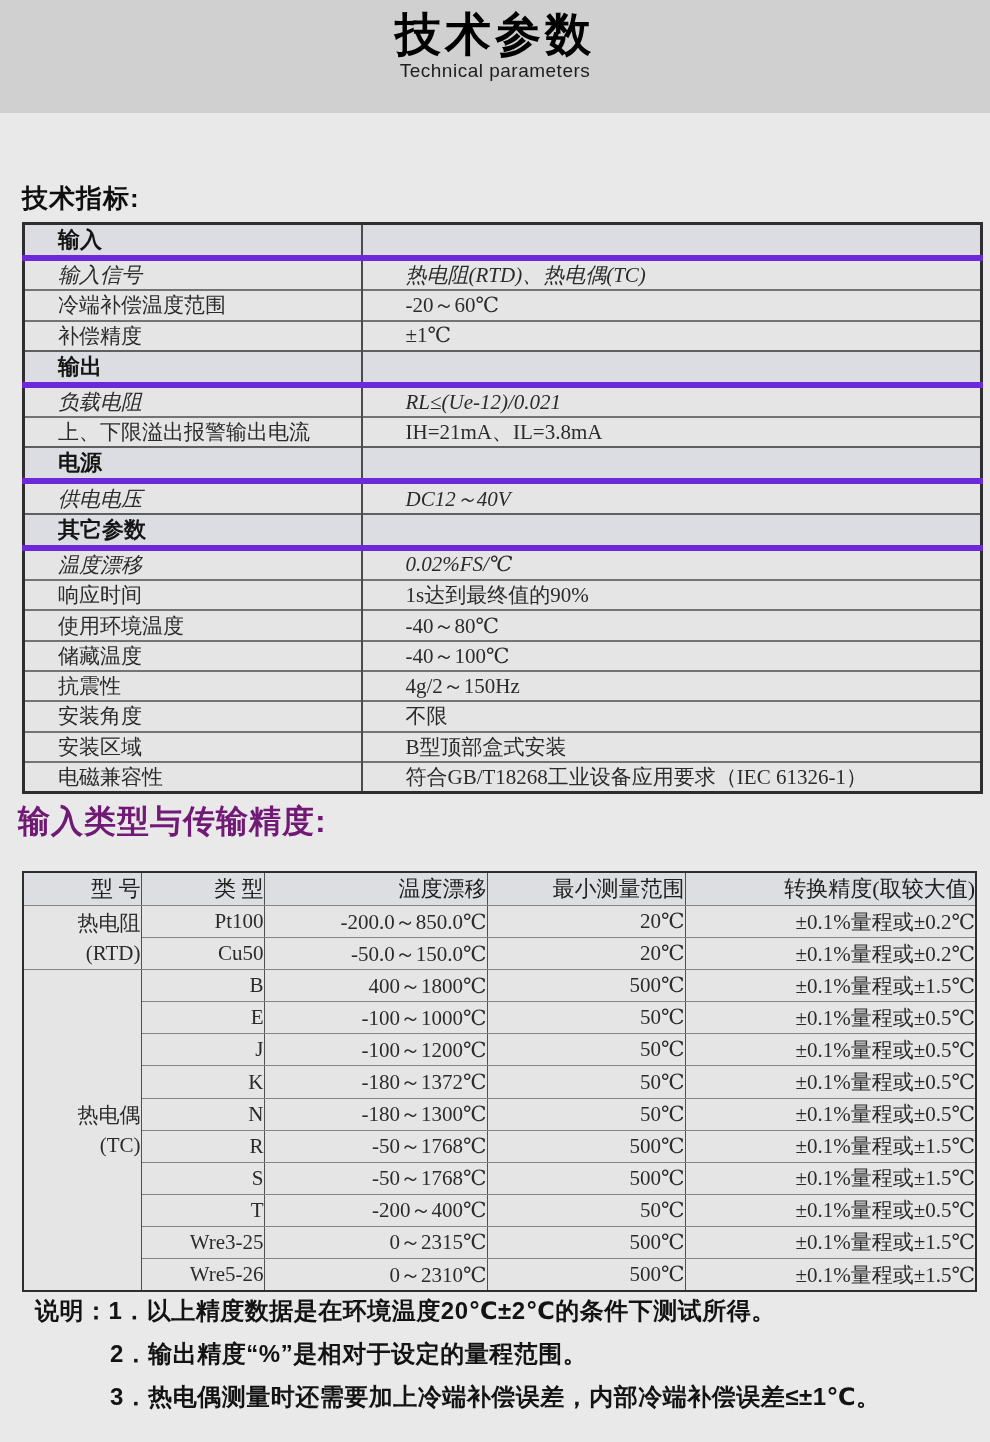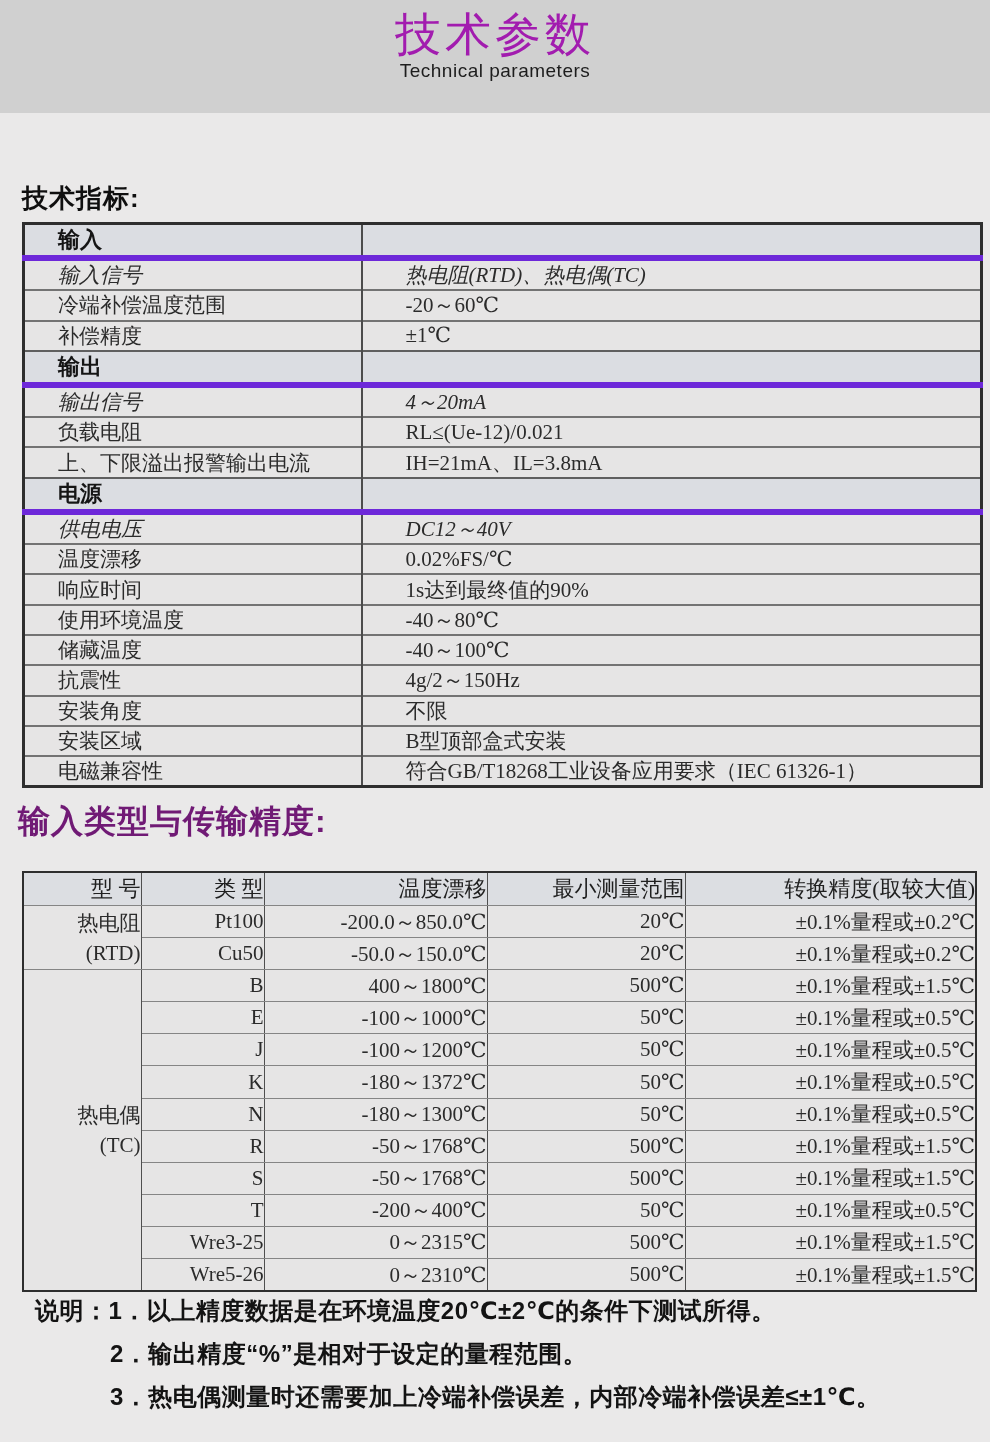--- a/index.html
+++ b/index.html
@@ -1,21 +1,21 @@
 <!DOCTYPE html>
 <html><head>
 <meta charset="utf-8">
 <style>
   html,body { margin:0; padding:0; background:#eae9e9; }
   .page { position:relative; width:990px; height:1442px; background:#eae9e9; overflow:hidden;
           font-family:"Liberation Sans","DejaVu Sans",sans-serif; }
 
   
   .banner { position:absolute; left:0; top:0; width:990px; height:113px; background:#d0d0d0; text-align:center; }
-  .banner-title { padding-top:8px; font-size:46px; font-weight:400; letter-spacing:4px; color:#a21caf; line-height:52px; }
+  .banner-title { padding-top:8px; font-size:46px; font-weight:700; letter-spacing:4px; color:#000000; line-height:52px; }
   .banner-sub { font-size:19px; color:#1d1d1d; letter-spacing:0.5px; line-height:22px; }
 
   
   .h-spec { position:absolute; left:22px; top:181px; font-size:26px; font-weight:bold; color:#0f0f0f; letter-spacing:1px; }
   .h-acc  { position:absolute; left:18px; top:800px; font-size:32px; font-weight:bold; color:#701a75; letter-spacing:1px; }
 
   
   table.spec { position:absolute; left:22px; top:222px; width:958px; border-collapse:collapse; table-layout:fixed;
                font-family:"Liberation Serif","DejaVu Serif",serif; font-size:21px; color:#2b2b2b;
                border:3px solid #2e2e2e; }
@@ -74,38 +74,38 @@
         </tr>
       <tr>
           <td class="c1">补偿精度</td>
           <td class="c2">±1℃</td>
         </tr>
       <tr class="sec">
           <td class="c1">输出</td>
           <td class="c2"></td>
         </tr>
       <tr>
-          <td class="c1">输出信号</td>
-          <td class="c2">4～20mA</td>
-        </tr>
-      <tr>
           <td class="c1">负载电阻</td>
           <td class="c2">RL≤(Ue-12)/0.021</td>
         </tr>
       <tr>
           <td class="c1">上、下限溢出报警输出电流</td>
           <td class="c2">IH=21mA、IL=3.8mA</td>
         </tr>
       <tr class="sec">
           <td class="c1">电源</td>
           <td class="c2"></td>
         </tr>
       <tr>
           <td class="c1">供电电压</td>
           <td class="c2">DC12～40V</td>
+        </tr>
+      <tr class="sec">
+          <td class="c1">其它参数</td>
+          <td class="c2"></td>
         </tr>
       <tr>
           <td class="c1">温度漂移</td>
           <td class="c2">0.02%FS/℃</td>
         </tr>
       <tr>
           <td class="c1">响应时间</td>
           <td class="c2">1s达到最终值的90%</td>
         </tr>
       <tr>

